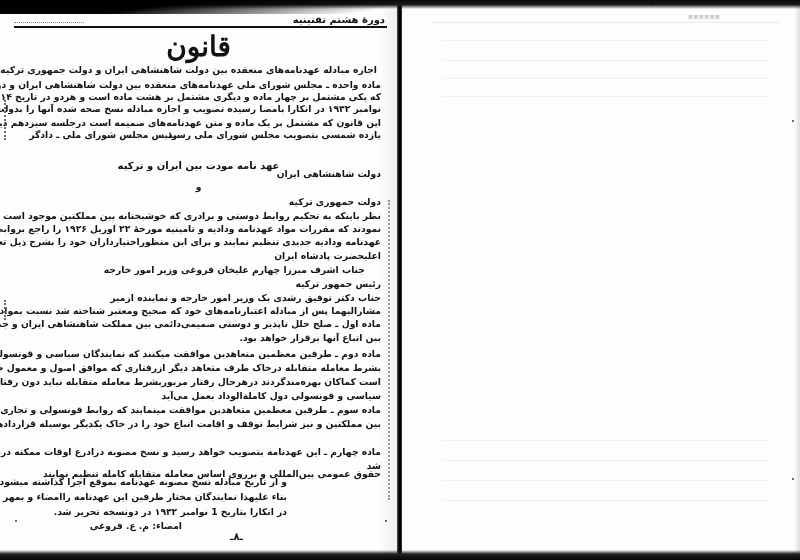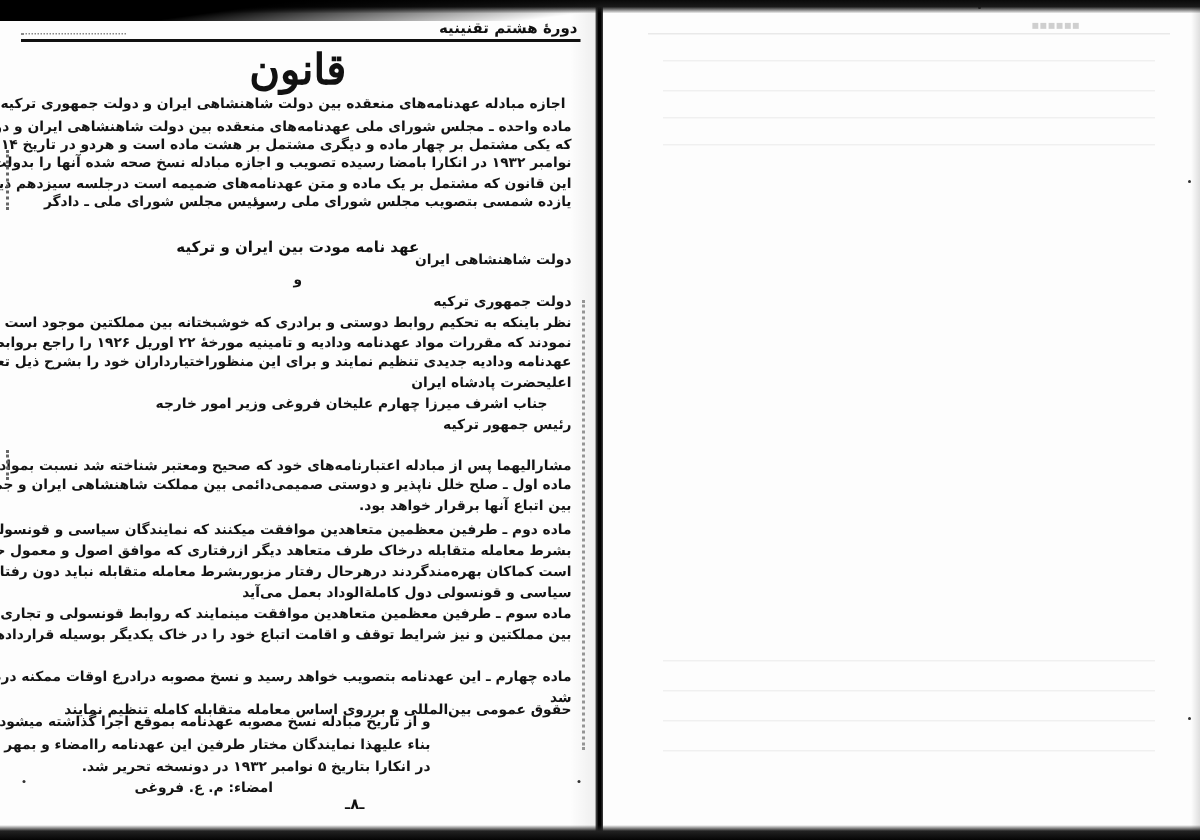--- a/index.html
+++ b/index.html
@@ -114,41 +114,42 @@
     <div class="text center" style="left:0; right:0; top:181px;">و</div>
     <div class="text" style="right:16px; top:196px;">دولت جمهوری ترکیه</div>
 
     <div class="text" style="right:16px; top:210px;">نظر باینکه به تحکیم روابط دوستی و برادری که خوشبختانه بین مملکتین موجود است مایل هستند تصمیم</div>
     <div class="text" style="right:16px; top:223px;">نمودند که مقررات مواد عهدنامه ودادیه و تامینیه مورخهٔ ۲۲ اوریل ۱۹۲۶ را راجع بروابط عمومی مملکتین در</div>
     <div class="text" style="right:16px; top:236px;">عهدنامه ودادیه جدیدی تنظیم نمایند و برای این منظوراختیارداران خود را بشرح ذیل تعیین نمودند</div>
 
     <div class="text" style="right:16px; top:250px;">اعلیحضرت پادشاه ایران</div>
     <div class="text" style="right:32px; top:264px;">جناب اشرف میرزا چهارم علیخان فروغی وزیر امور خارجه</div>
     <div class="text" style="right:16px; top:278px;">رئیس جمهور ترکیه</div>
+    <div class="text" style="right:16px; top:292px;">جناب دکتر توفیق رشدی بک وزیر امور خارجه و نماینده ازمیر</div>
 
     <div class="text" style="right:16px; top:305px;">مشارالیهما پس از مبادله اعتبارنامه‌های خود که صحیح ومعتبر شناخته شد نسبت بمواد ذیل موافقت حاصل نمودند</div>
 
     <div class="text" style="right:16px; top:318px;">ماده اول ـ صلح خلل ناپذیر و دوستی صمیمی‌دائمی بین مملکت شاهنشاهی ایران و جمهوری ترکیه وهمچنین</div>
     <div class="text" style="right:16px; top:332px;">بین اتباع آنها برقرار خواهد بود.</div>
 
     <div class="text" style="right:16px; top:348px;">ماده دوم ـ طرفین معظمین متعاهدین موافقت میکنند که نمایندگان سیاسی و قونسولی هریک از طرفین</div>
     <div class="text" style="right:16px; top:362px;">بشرط معامله متقابله درخاک طرف متعاهد دیگر ازرفتاری که موافق اصول و معمول حقوق عمومی بین‌المللی مقرر</div>
     <div class="text" style="right:16px; top:376px;">است کماکان بهره‌مندگردند درهرحال رفتار مزبوربشرط معامله متقابله نباید دون رفتاری باشد که با نمایندگان</div>
     <div class="text" style="right:16px; top:390px;">سیاسی و قونسولی دول کاملةالوداد بعمل می‌آید</div>
 
     <div class="text" style="right:16px; top:404px;">ماده سوم ـ طرفین معظمین متعاهدین موافقت مینمایند که روابط قونسولی و تجاری و گمرکی و بحر پیمائی</div>
     <div class="text" style="right:16px; top:418px;">بین مملکتین و نیز شرایط توقف و اقامت اتباع خود را در خاک یکدیگر بوسیله قراردادهائی برطبق اصول ومعمول</div>
     <div class="text" style="right:16px; top:432px;margin-top:36px;">حقوق عمومی بین‌المللی و برروی اساس معامله متقابله کامله تنظیم نمایند</div>
 
     <div class="text" style="right:16px; top:446px;">ماده چهارم ـ این عهدنامه بتصویب خواهد رسید و نسخ مصوبه درادرع اوقات ممکنه درطهران مبادله خواهد</div>
     <div class="text" style="right:16px; top:460px;">شد</div>
 
     <div class="text" style="right:110px; top:476px;">و از تاریخ مبادله نسخ مصوبه عهدنامه بموقع اجرا گذاشته میشود.</div>
     <div class="text" style="right:110px; top:491px;">بناء علیهذا نمایندگان مختار طرفین این عهدنامه راامضاء و بمهر خود ممهور ساختند</div>
-    <div class="text" style="right:110px; top:506px;">در انکارا بتاریخ ۵ نوامبر ۱۹۳۲ در دونسخه تحریر شد.</div>
+    <div class="text" style="right:110px; top:506px;">در انکارا بتاریخ 1 نوامبر ۱۹۳۲ در دونسخه تحریر شد.</div>
 
     <div class="text" style="right:122px; top:528px;margin-top:32px;">امضاء: دکتر ت. رشدی</div>
     <div class="text" style="right:215px; top:520px;margin-left:28px;">امضاء: م. ع. فروغی</div>
 
     <div class="page-number">ـ۸ـ</div>
 
     <div class="margin-dots" style="left:4px; top:100px; height:40px;"></div>
     <div class="margin-dots" style="left:4px; top:300px; height:20px;"></div>
     <div class="margin-dots" style="left:388px; top:200px; height:300px; border-left-color:#999;"></div>
     <div class="speck" style="left:15px; top:520px;"></div>

